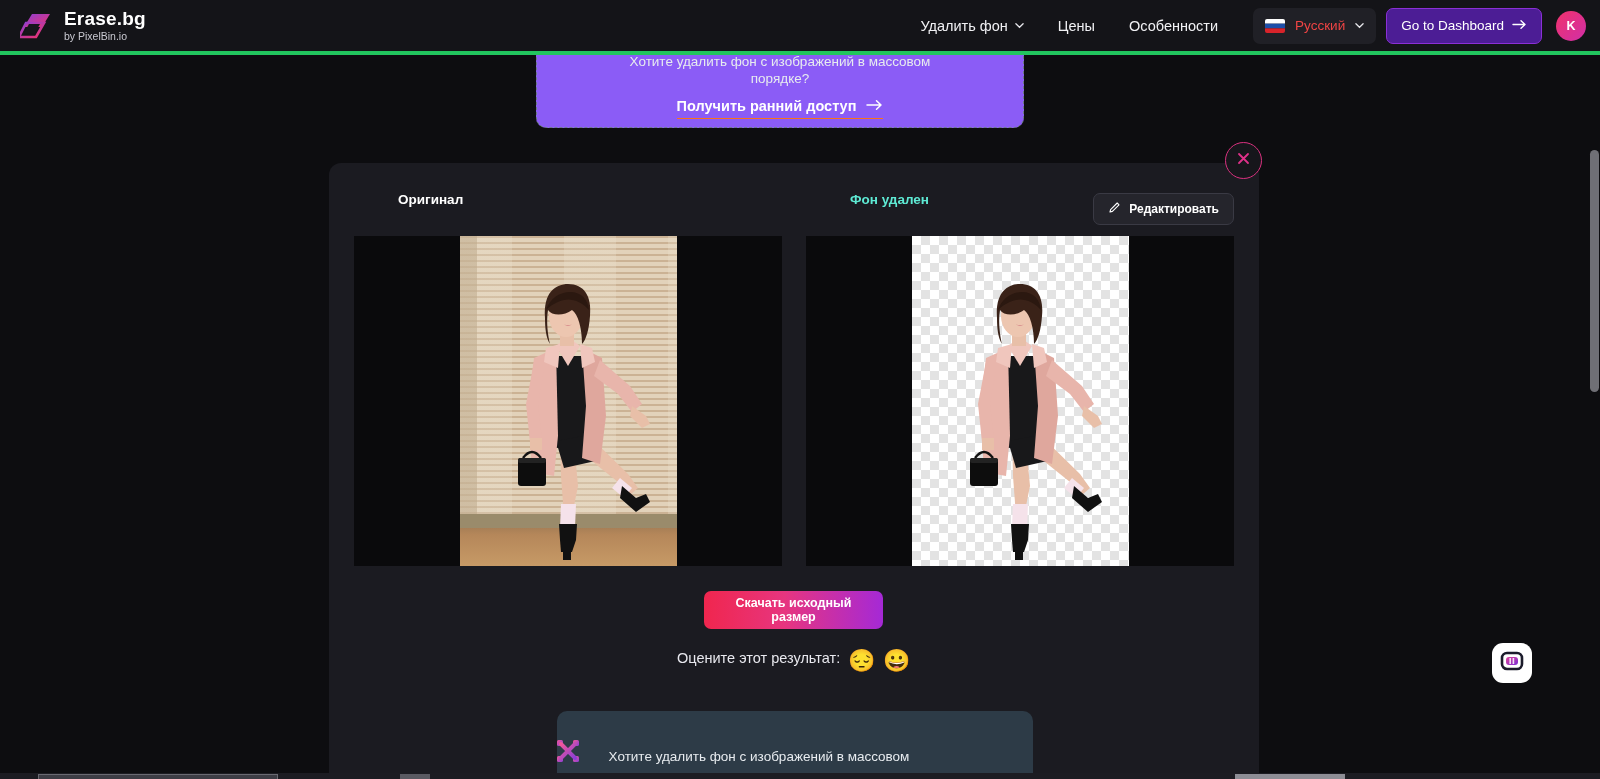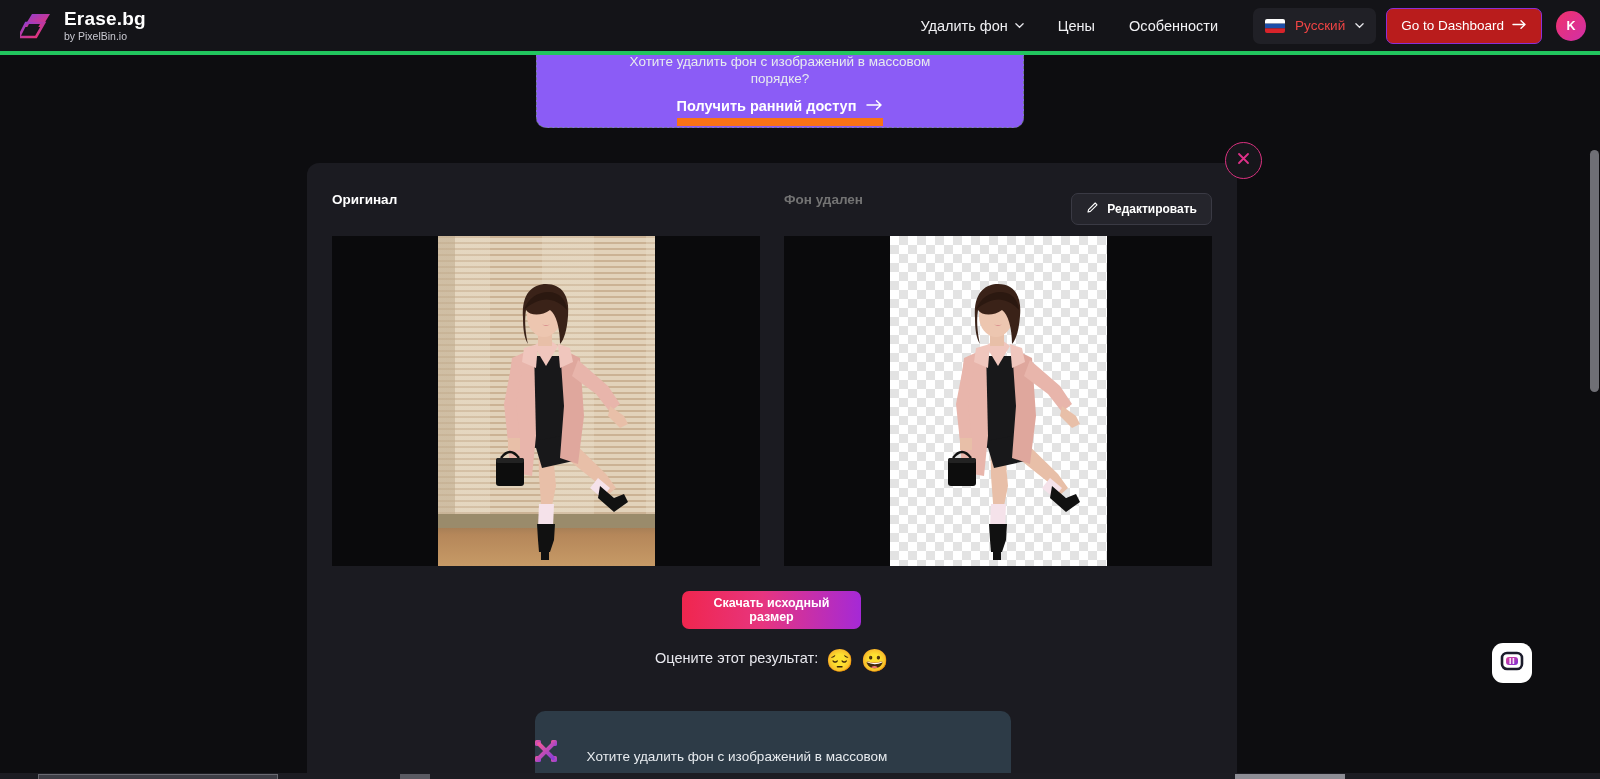--- a/index.html
+++ b/index.html
@@ -36,21 +36,21 @@
   #lang-select {
     display: flex; align-items: center; gap: 10px;
     background: #202026; border-radius: 7px;
     height: 36px; padding: 0 12px; margin: 0 10px 0 18px; cursor: pointer;
   }
   #flag-ru { width: 20px; height: 14px; border-radius: 2px; overflow: hidden; display: block; flex: none; }
   #lang-label { color: #ef4444; font-size: 13.5px; }
   #dash-btn {
     border: 1px solid #8b2fd6; border-radius: 7px; height: 36px;
     display: flex; align-items: center; gap: 8px; padding: 0 14px;
-    color: #ffffff; font-size: 13.5px; cursor: pointer; background: #b91c1c;
+    color: #ffffff; font-size: 13.5px; cursor: pointer; background: #4c1d95;
     white-space: nowrap;
   }
   #avatar {
     width: 30px; height: 30px; border-radius: 50%; margin-left: 14px;
     background: linear-gradient(135deg,#f0326b 0%,#d12fa8 100%);
     color: #fff; font-size: 12.5px; font-weight: 600;
     display: flex; align-items: center; justify-content: center; cursor: pointer;
   }
 
   
@@ -61,38 +61,38 @@
     display: flex; flex-direction: column; align-items: center;
     padding-top: 4px; z-index: 20;
   }
   #promo-top-text {
     color: #e7ebef; font-size: 13.5px; line-height: 17px; text-align: center;
     width: 330px; padding-top: 3px;
   }
   #promo-top-cta {
     margin-top: 11px; display: flex; align-items: center; gap: 10px;
     color: #ffffff; font-size: 14.5px; font-weight: bold;
-    border-bottom: 8px solid #f97316; padding-bottom: 4px; cursor: pointer;
+    border-bottom: 1px solid #f97316; padding-bottom: 4px; cursor: pointer;
   }
 
   
   #panel {
-    position: absolute; left: 307px; top: 163px; width: 930px; height: 616px;
-    background: #1b1b21; border-radius: 12px 12px 0 0;
+    position: absolute; left: 329px; top: 163px; width: 930px; height: 616px;
+    background: #1b1b21; border-radius: 12px 12px 0 0; padding-left: 44px;
   }
   #panel-head {
     position: relative; height: 62px;
   }
   #label-original {
     position: absolute; left: 25px; top: 29px;
     color: #ffffff; font-size: 13.5px; font-weight: 600;
   }
   #label-removed {
     position: absolute; left: 477px; top: 29px;
-    color: #737373; font-size: 13.5px; font-weight: 600;
+    color: #5eead4; font-size: 13.5px; font-weight: 600;
   }
   #edit-btn {
     position: absolute; right: 25px; top: 30px;
     height: 32px; padding: 0 14px; border: 1px solid #3a3a44; border-radius: 7px;
     background: #25252c; color: #ffffff; font-size: 12px; font-weight: 600;
     display: flex; align-items: center; gap: 8px; cursor: pointer;
   }
 
   #close-btn {
     position: absolute; left: 1225px; top: 142px;

